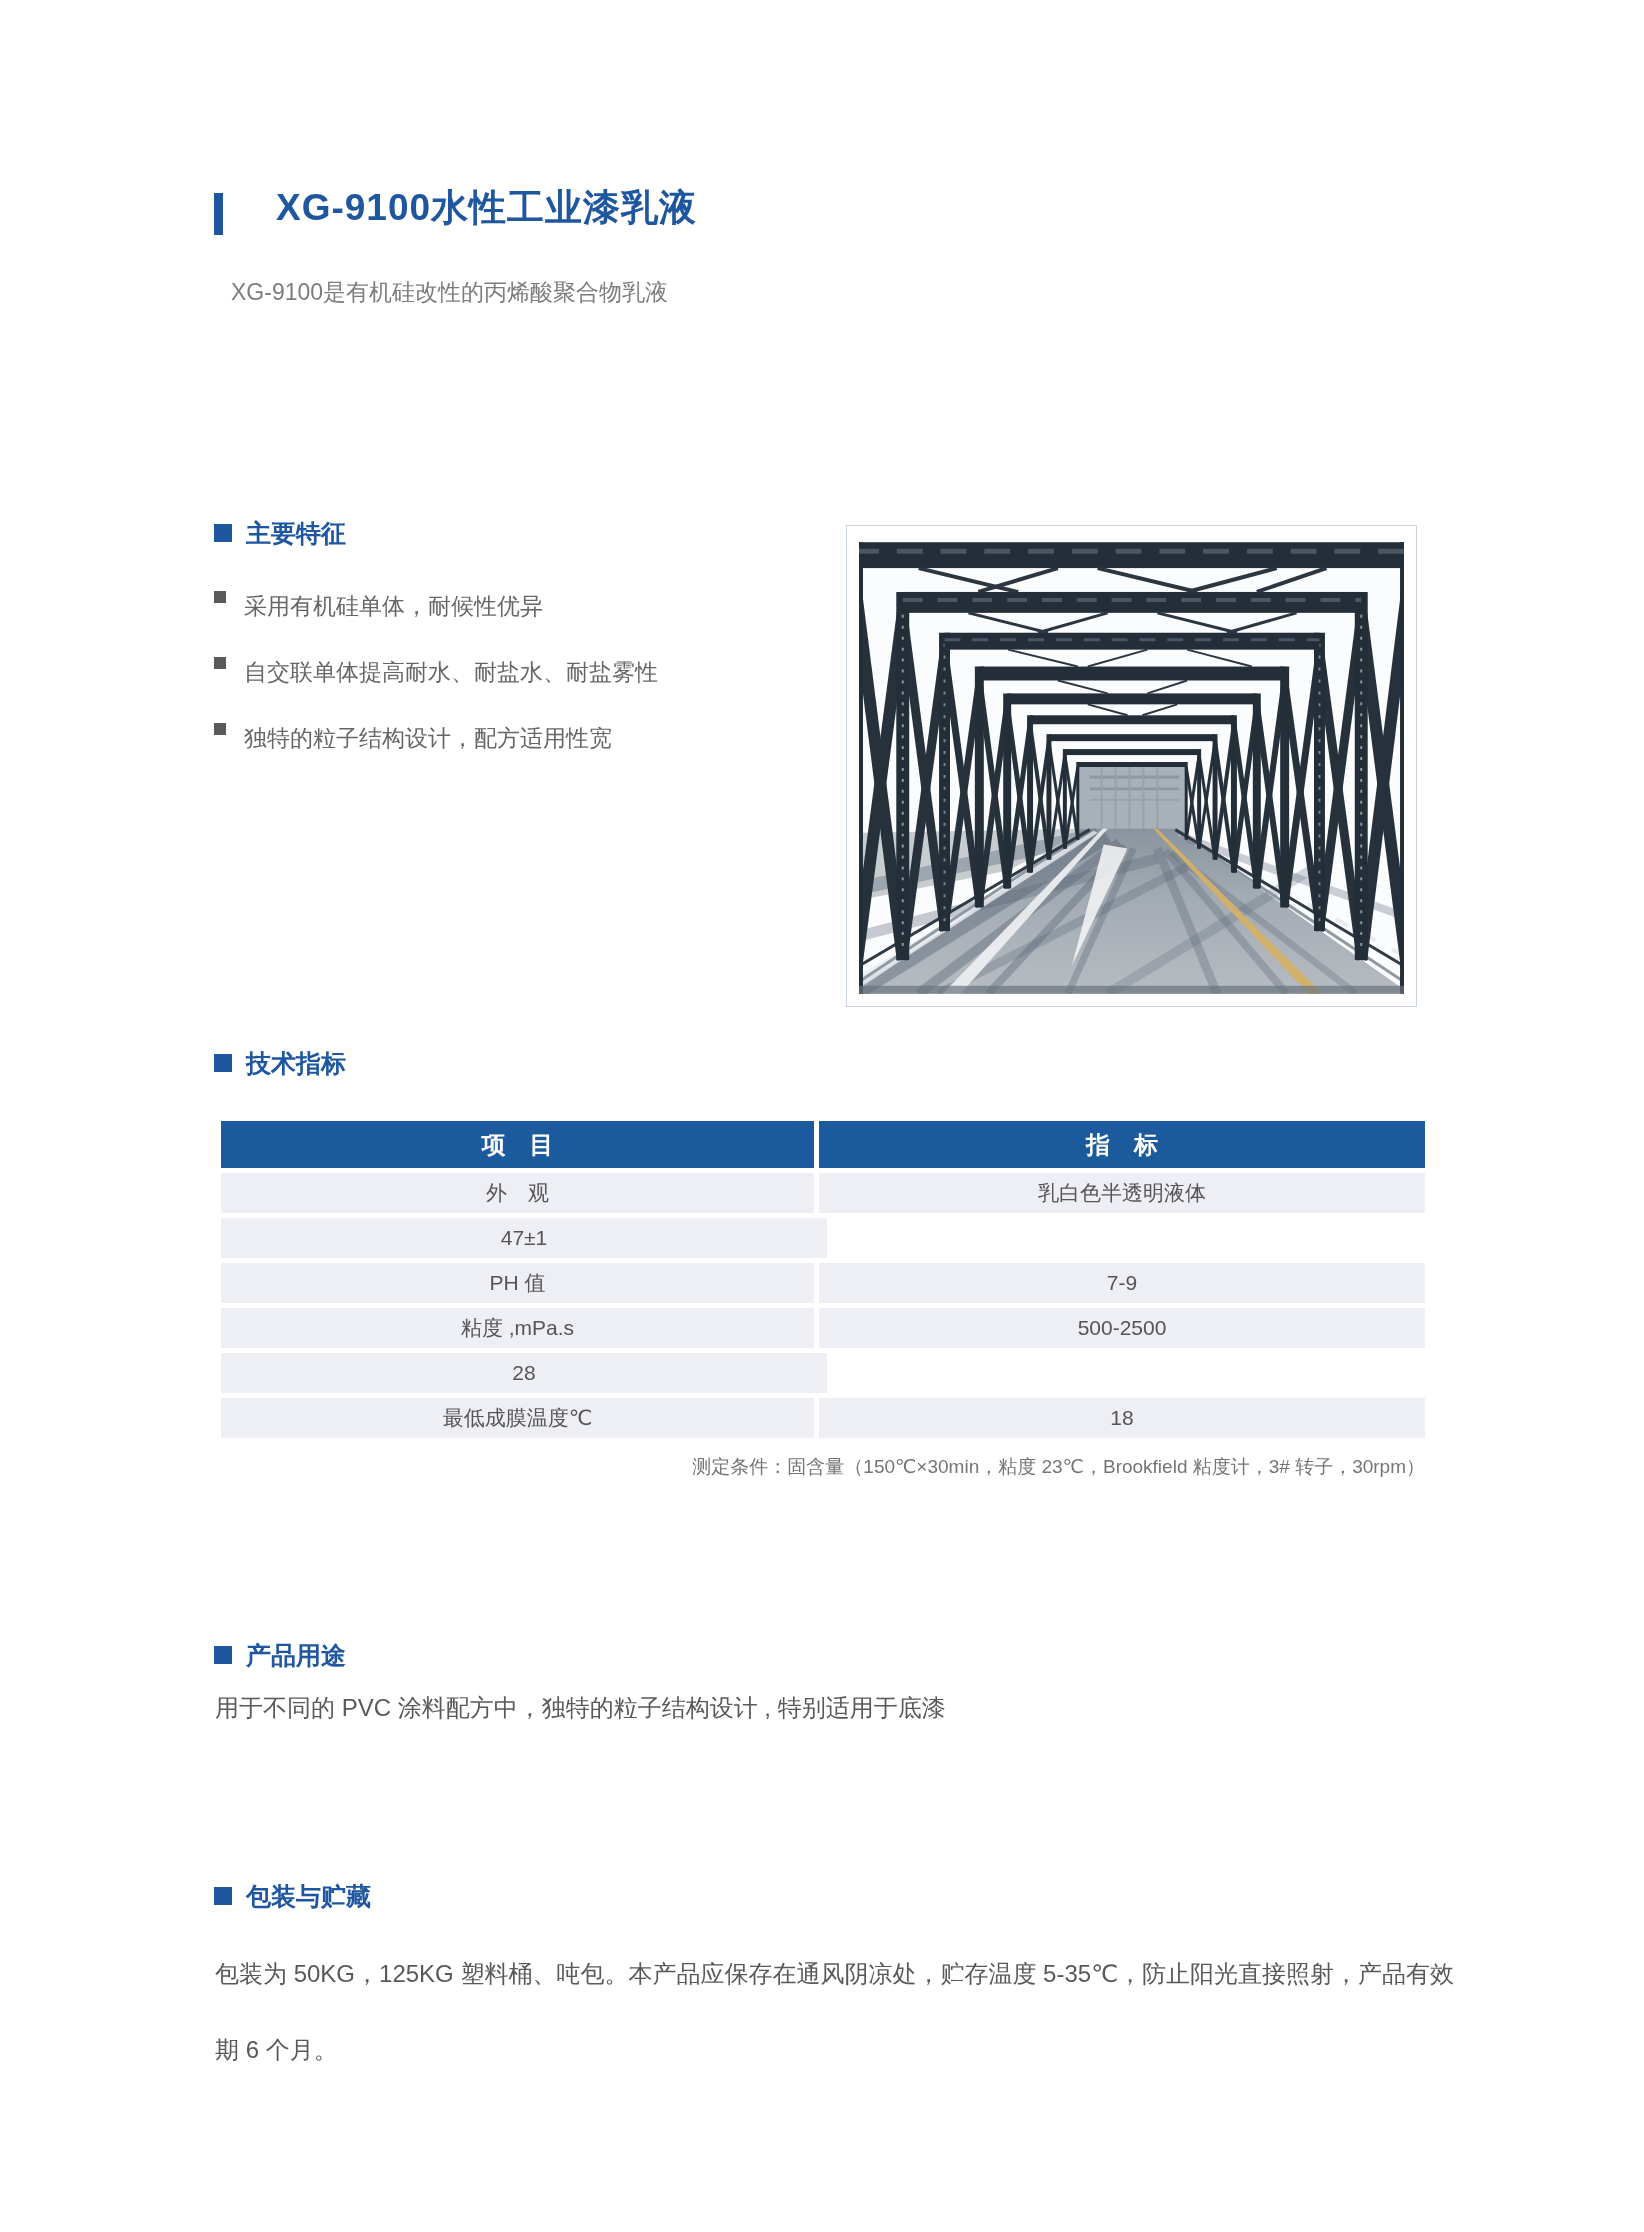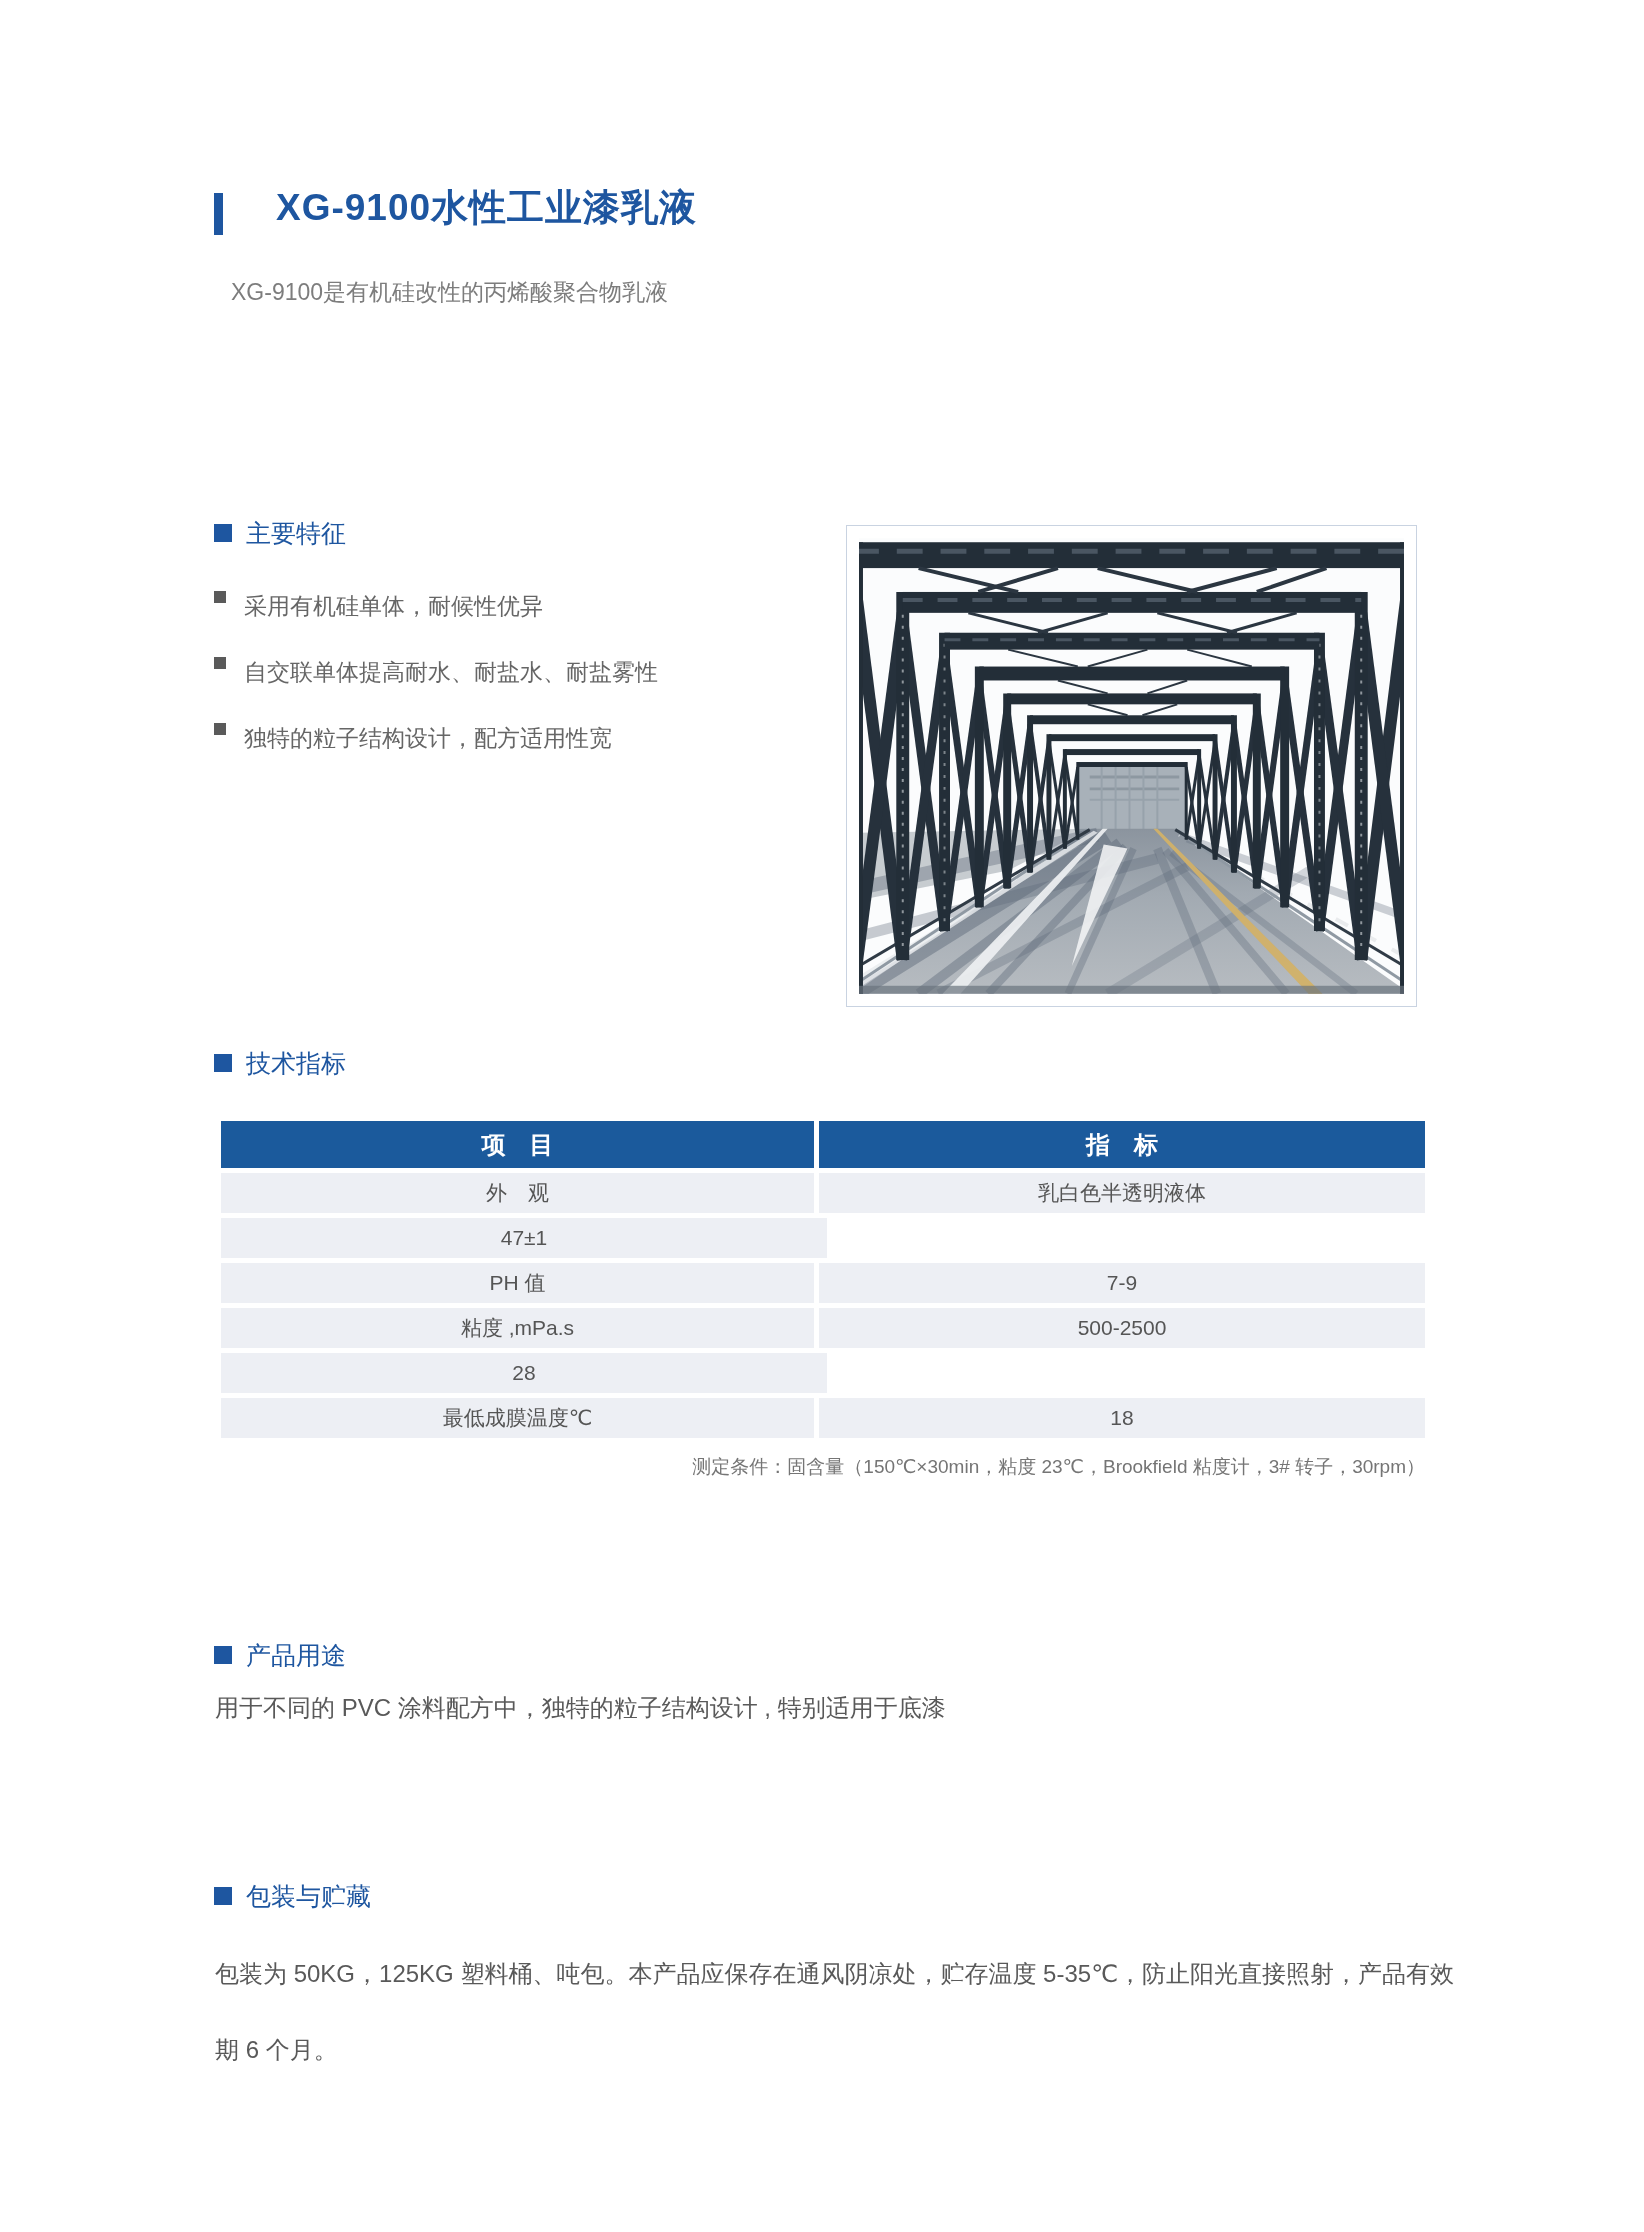--- a/index.html
+++ b/index.html
@@ -11,21 +11,21 @@
   .abs{position:absolute;}
 
   
   .title-bar{left:214px;top:193px;width:9px;height:42px;background:#1e56a0;}
   .page-title{left:276px;top:183px;font-size:37px;font-weight:bold;color:#1e56a0;letter-spacing:1px;}
   .subtitle{left:215px;top:277px;font-size:23px;color:#7d7d7d;margin-left:16px;}
 
   
   .sec-head{display:flex;align-items:center;height:26px;}
   .sec-sq{width:18px;height:18px;background:#1e56a0;flex:0 0 auto;}
-  .sec-label{margin-left:14px;font-size:25px;font-weight:normal;color:#1e56a0;}
+  .sec-label{margin-left:14px;font-size:25px;font-weight:bold;color:#1e56a0;}
 
   
   .features{left:214px;top:591px;}
   .feature-item{display:flex;align-items:flex-start;height:66px;font-size:23px;color:#666;}
   .bullet-sq{width:12px;height:12px;background:#5a5a5a;margin-right:18px;flex:0 0 auto;}
 
   
   .photo-frame{left:846px;top:525px;width:571px;height:482px;box-sizing:border-box;
     border:1px solid #c9d3e1;background:#fff;padding:12px;}
   .photo-frame svg{display:block;}

